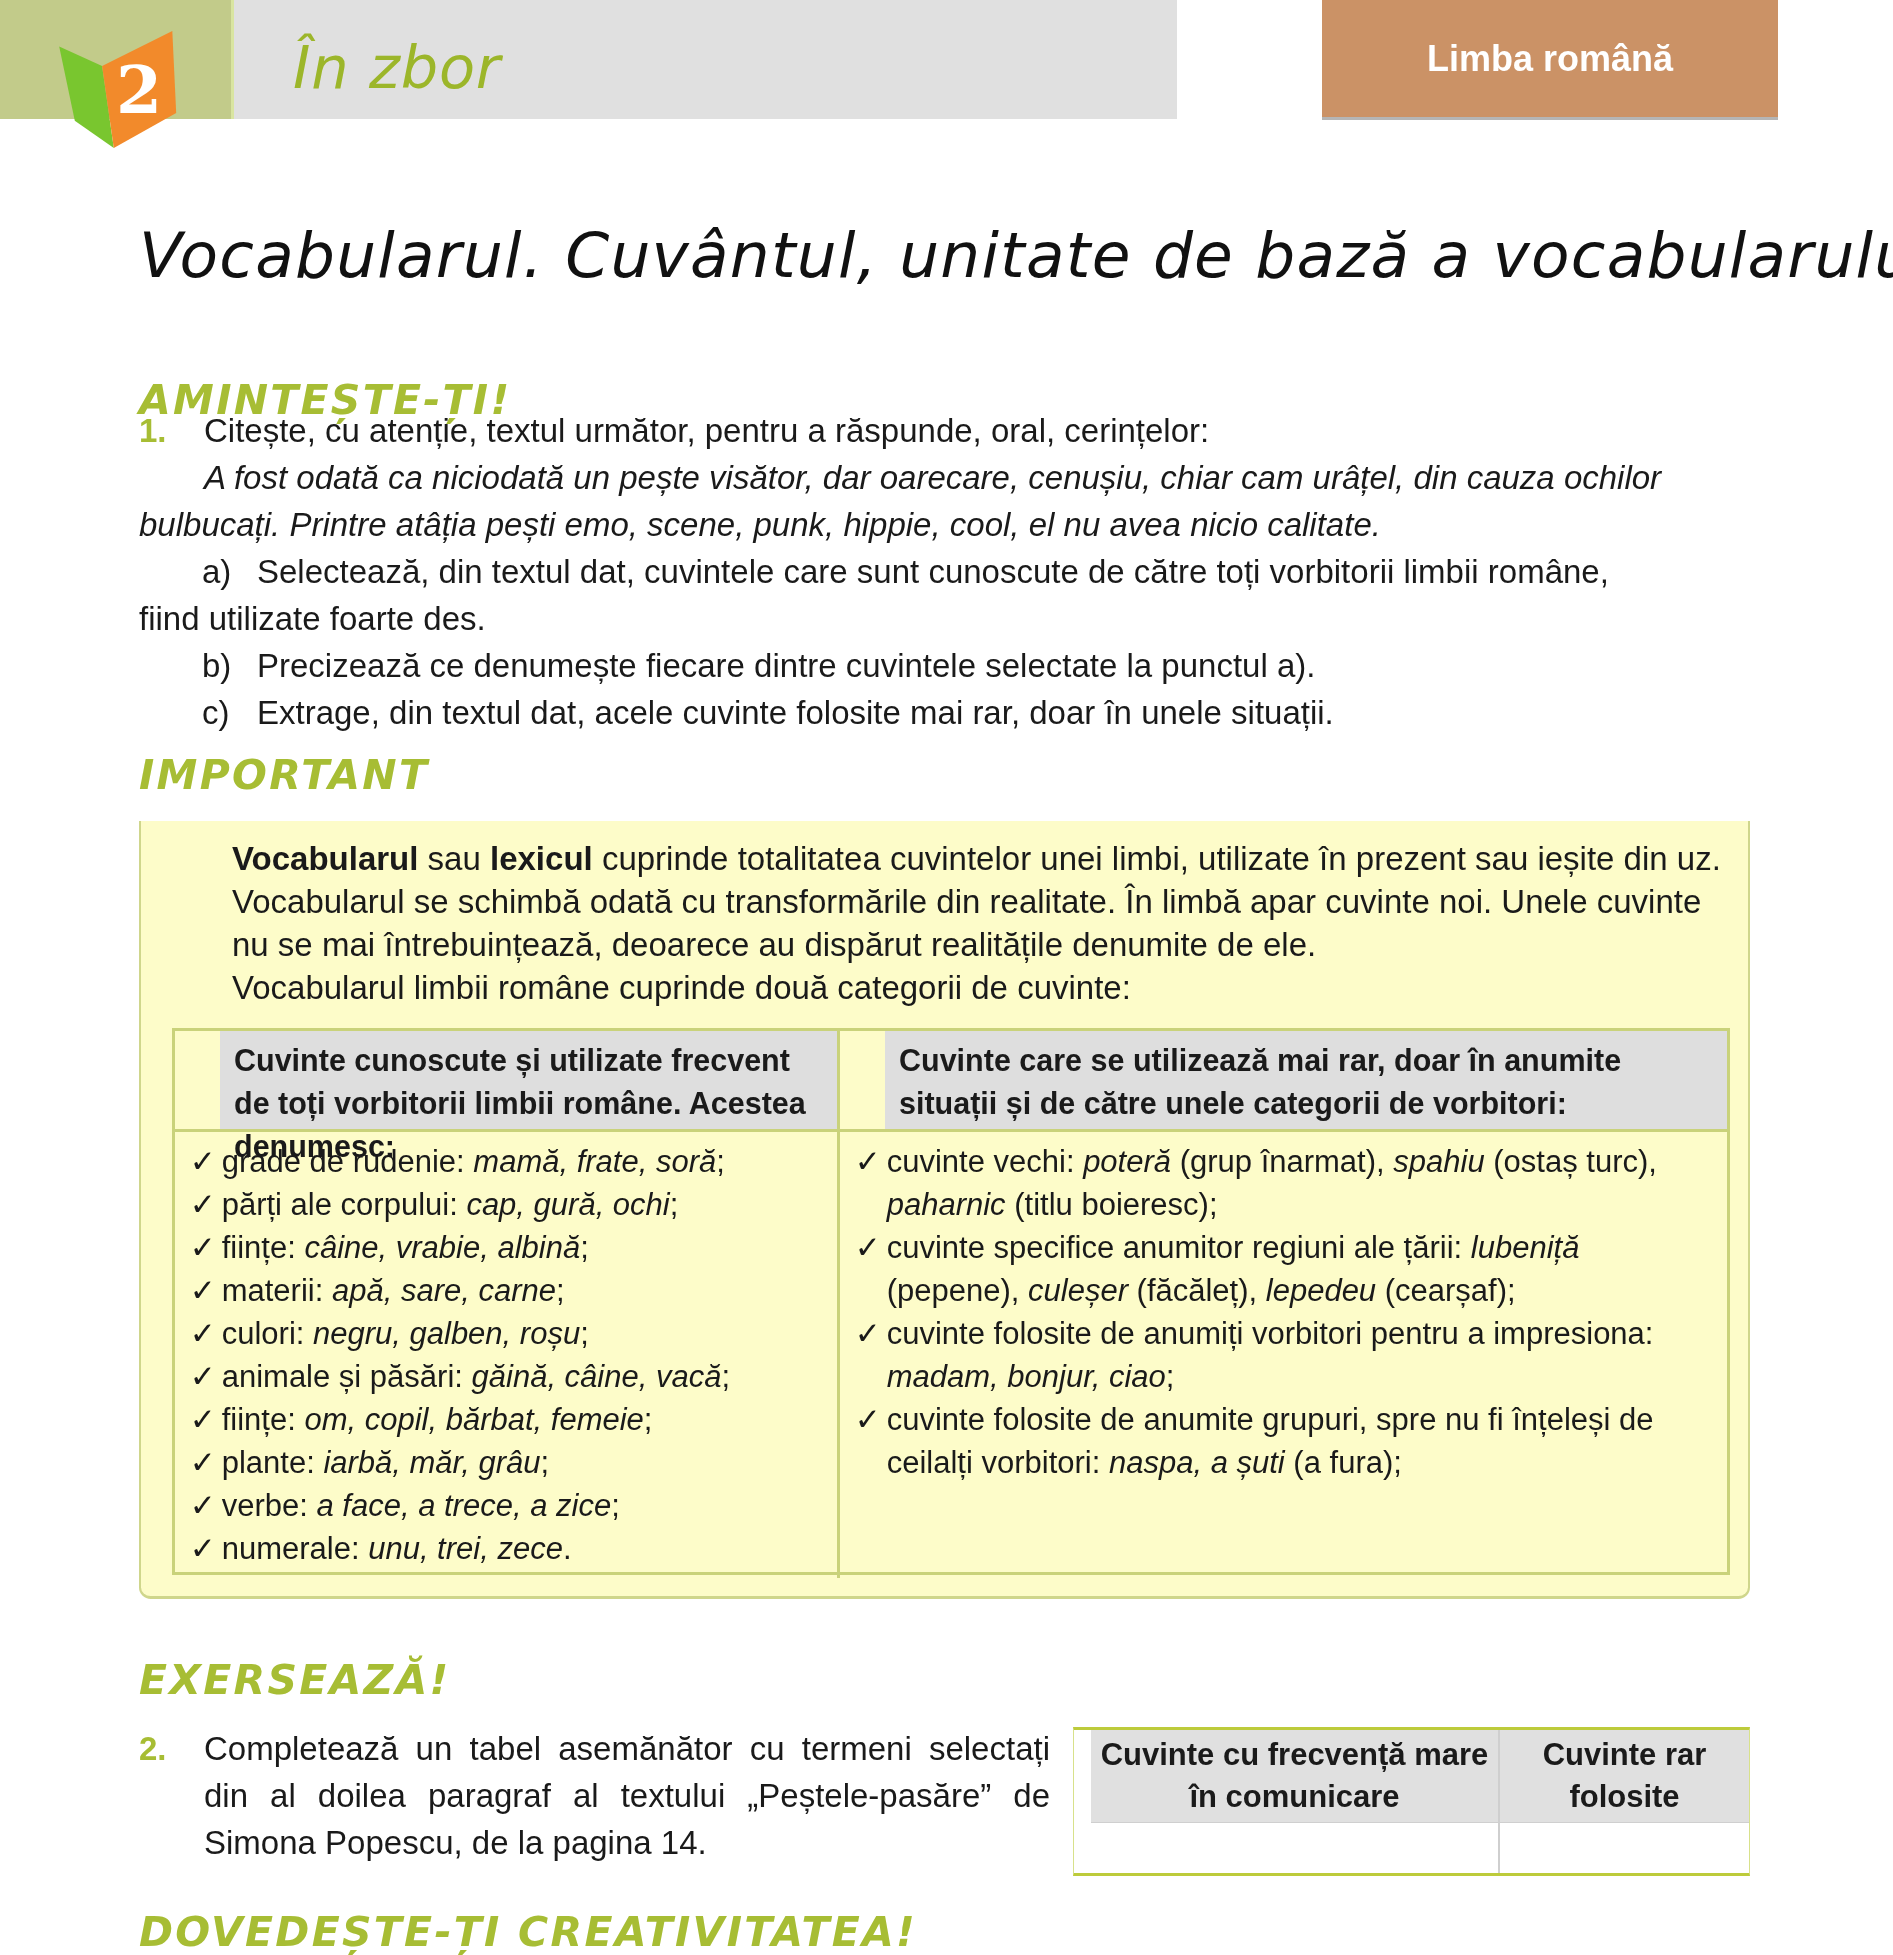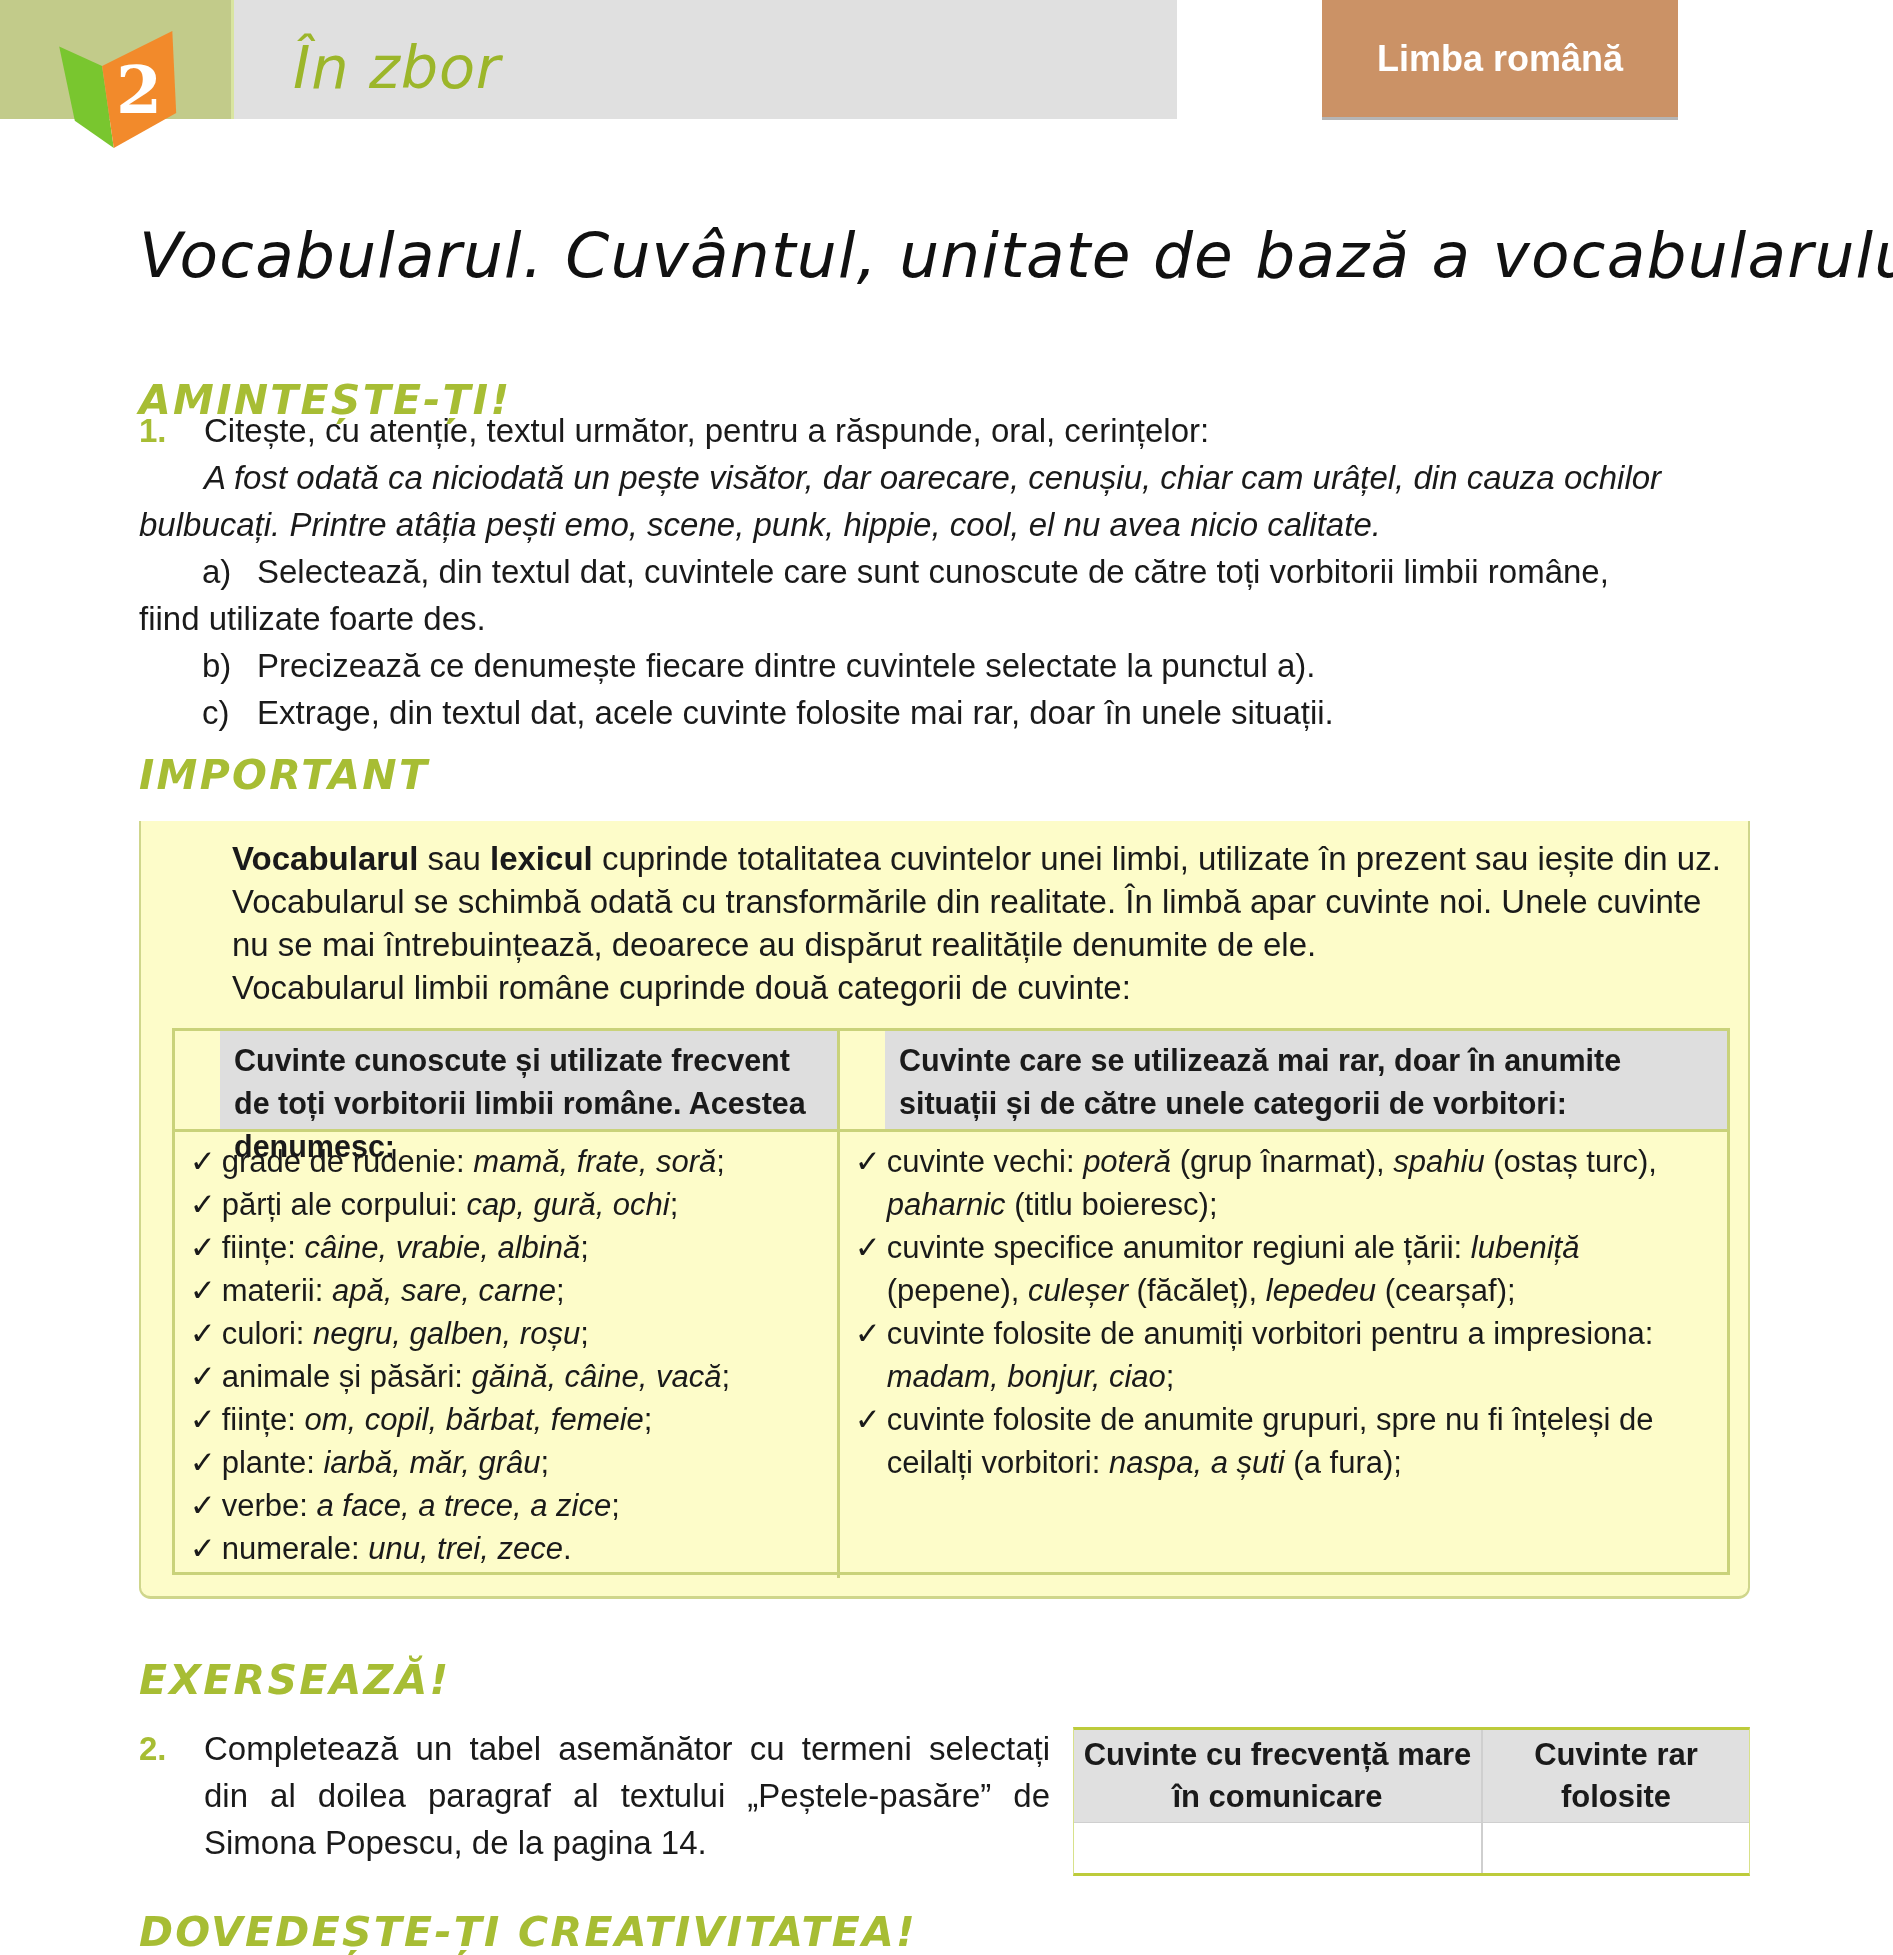--- a/index.html
+++ b/index.html
@@ -4,41 +4,41 @@
 <style>
   html,body{margin:0;padding:0;background:#ffffff;}
   body{width:1894px;height:2402px;position:relative;overflow:hidden;font-family:"Liberation Sans","DejaVu Sans",sans-serif;color:#1a1a1a;}
   .abs{position:absolute;}
   
   .hdr-green{left:0;top:0;width:231px;height:119px;background:#c2cb8a;}
   .hdr-grey{left:231px;top:0;width:946px;height:119px;background:#e0e0e0;}
   .hdr-line{left:231px;top:0;width:3.1px;height:119px;background:#d9e5a1;}
   .chapter-icon{left:59px;top:31px;width:133px;height:117px;}
   .section-name{left:293px;top:33px;font-family:"DejaVu Sans",sans-serif;font-style:italic;font-size:59px;color:#9cb62a;letter-spacing:0.8px;}
-  .subject-tab{left:1322px;top:0;width:356px;height:117px;background:#cb9266;display:flex;align-items:center;justify-content:center;border-bottom:3.1px solid #b5b5b5;}
+  .subject-tab{left:1322px;top:0;width:456px;height:117px;background:#cb9266;display:flex;align-items:center;justify-content:center;border-bottom:3.1px solid #b5b5b5;}
   .subject-tab span{color:#ffffff;font-weight:bold;font-size:36px;}
   
   .page-title{left:139px;top:219px;width:1619px;font-family:"DejaVu Sans",sans-serif;font-style:italic;font-size:63px;color:#111;white-space:nowrap;letter-spacing:1.2px;}
   .sec-head{font-family:"DejaVu Sans",sans-serif;font-style:italic;font-weight:bold;color:#a7bd34;font-size:41px;letter-spacing:2.3px;}
   .body-text{font-size:33px;line-height:47px;}
   .num{color:#a7bd34;font-weight:bold;}
   i{font-style:italic;}
   
   .imp-box{left:139px;top:821px;width:1611px;height:778px;background:#fdfcc9;border-left:2.3px solid #cfd68c;border-bottom:3.9px solid #cfd68c;border-right:2.3px solid #cfd68c;border-radius:0 0 11.7px 11.7px;box-sizing:border-box;}
   .imp-text{left:184px;top:837px;width:1545px;font-size:33px;line-height:43px;margin-left:48px;}
   .vtable{left:172px;top:1028px;width:1558px;height:547px;border:3.1px solid #c9d27a;box-sizing:border-box;display:grid;grid-template-columns:665px 1fr;grid-template-rows:98px 1fr;background:#fdfcc9;}
   .vth{background:#dedede;font-weight:bold;font-size:30.5px;line-height:43px;padding:8px 14px;box-sizing:border-box;margin-left:45px;}
   .vth.l{border-right:3.1px solid #c9d27a;}
   .vtd{font-size:31px;line-height:43px;padding:7.8px 11.7px;box-sizing:border-box;border-top:3.1px solid #c9d27a;}
   .vtd.l{border-right:3.1px solid #c9d27a;}
   .vtd ul{list-style:none;margin:0;padding:0;}
   .vtd li{position:relative;padding-left:35px;}
   .vtd li::before{content:"\2713";position:absolute;left:3.1px;top:0;}
   
-  .stable{left:1073px;top:1727px;width:677px;height:149px;border-top:3.9px solid #bdcb3b;border-bottom:3.9px solid #bdcb3b;border-left:1.6px solid #d8e18b;border-right:1.6px solid #d8e18b;display:grid;grid-template-columns:409px 1fr;grid-template-rows:92px 1fr;box-sizing:border-box;}
+  .stable{left:1073px;top:1727px;width:677px;height:149px;border-top:3.9px solid #bdcb3b;border-bottom:3.9px solid #bdcb3b;border-left:1.6px solid #d8e18b;border-right:1.6px solid #d8e18b;display:grid;grid-template-columns:409px 1fr;grid-template-rows:92px 1fr;box-sizing:border-box;padding-left:17px;}
   .sth{background:#e0e0e0;font-weight:bold;font-size:31px;line-height:42px;text-align:center;display:flex;align-items:center;justify-content:center;}
   .sth.l,.std.l{border-right:2.3px solid #cfcfcf;}
   .std{background:#fff;border-top:1.6px solid #cfcfcf;}
 </style>
 </head>
 <body>
 
 <div class="abs hdr-green"></div>
 <div class="abs hdr-grey"></div>
 <div class="abs hdr-line"></div>

